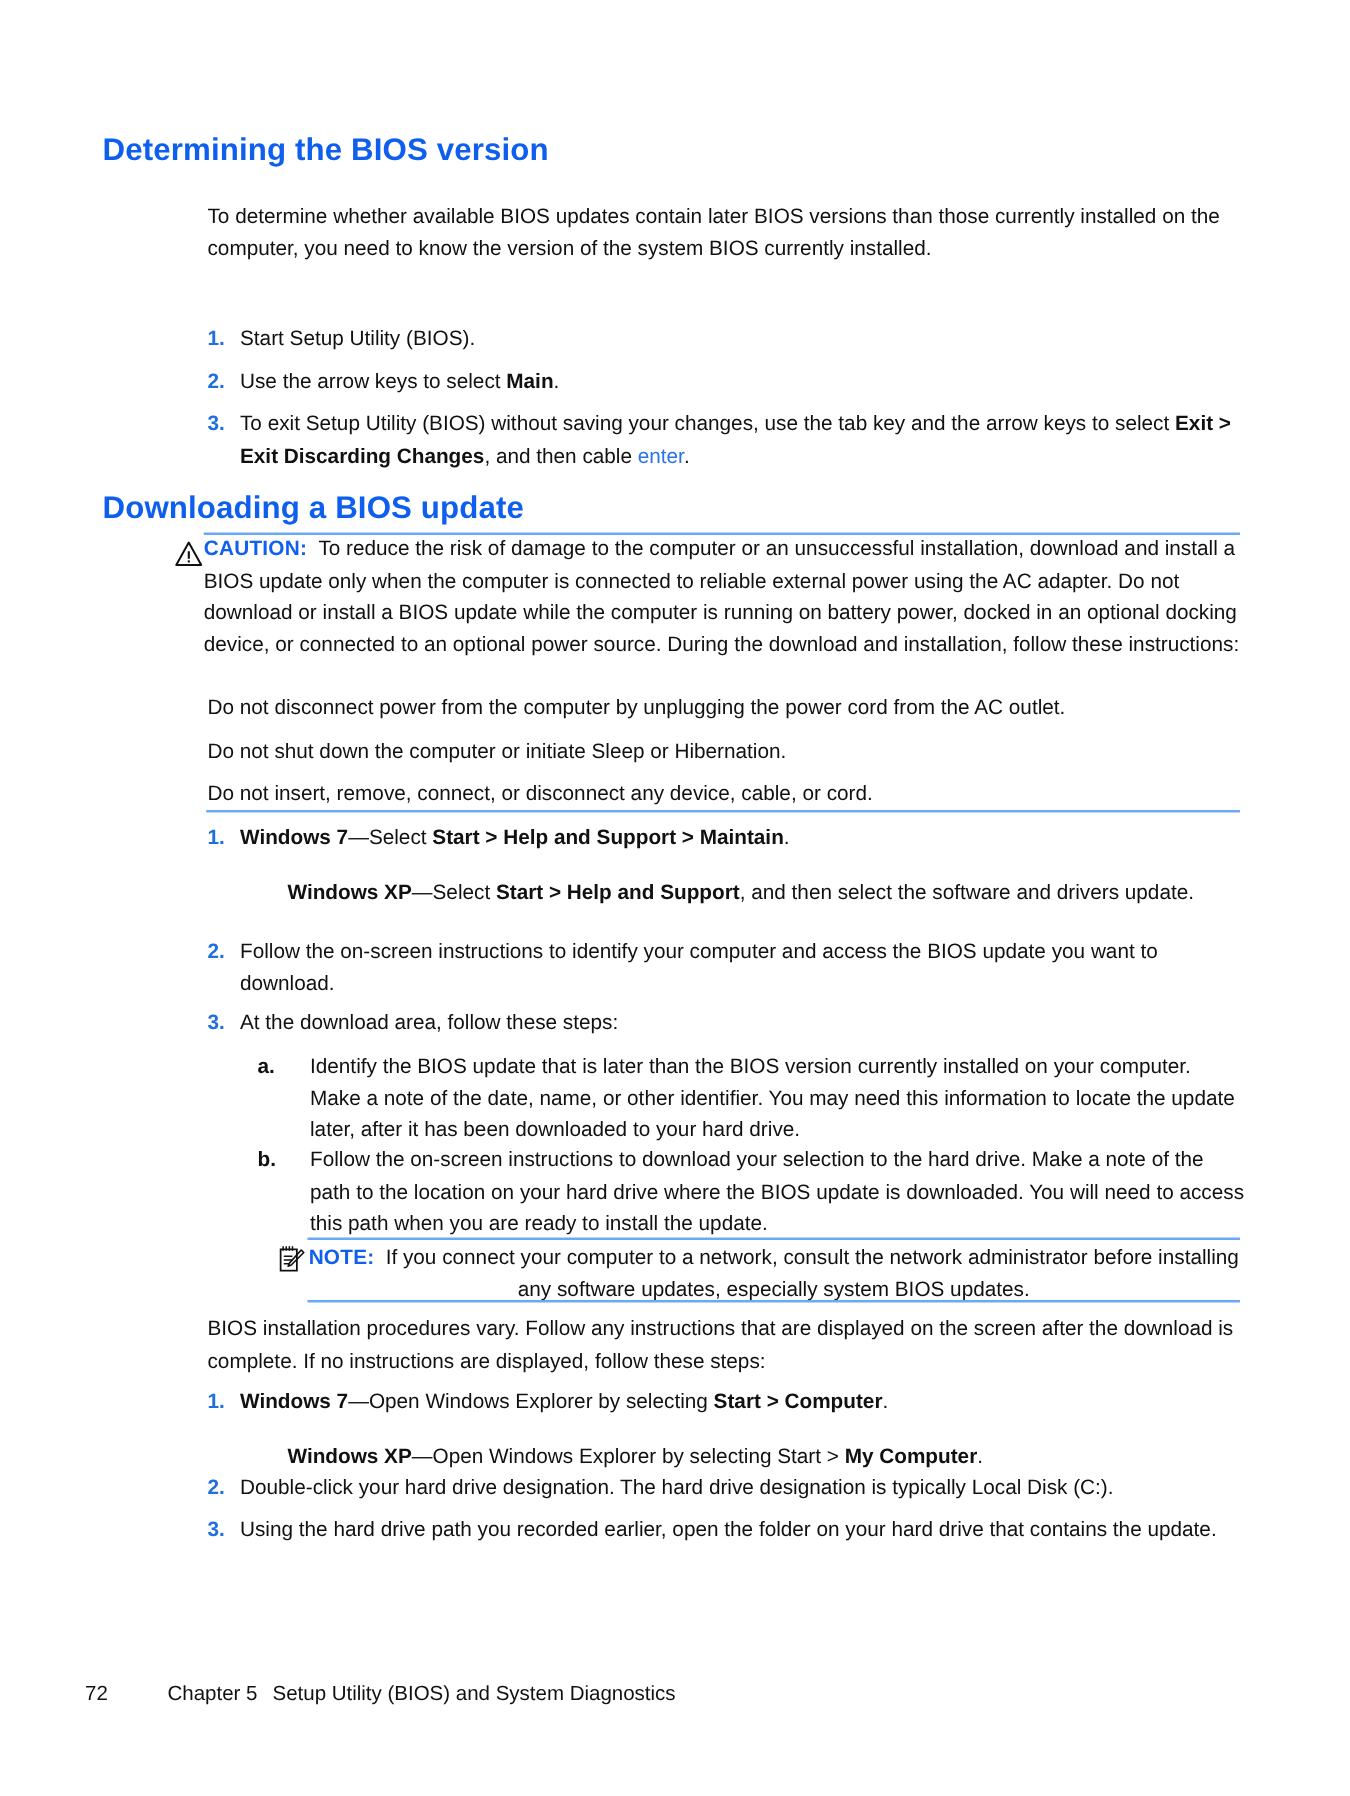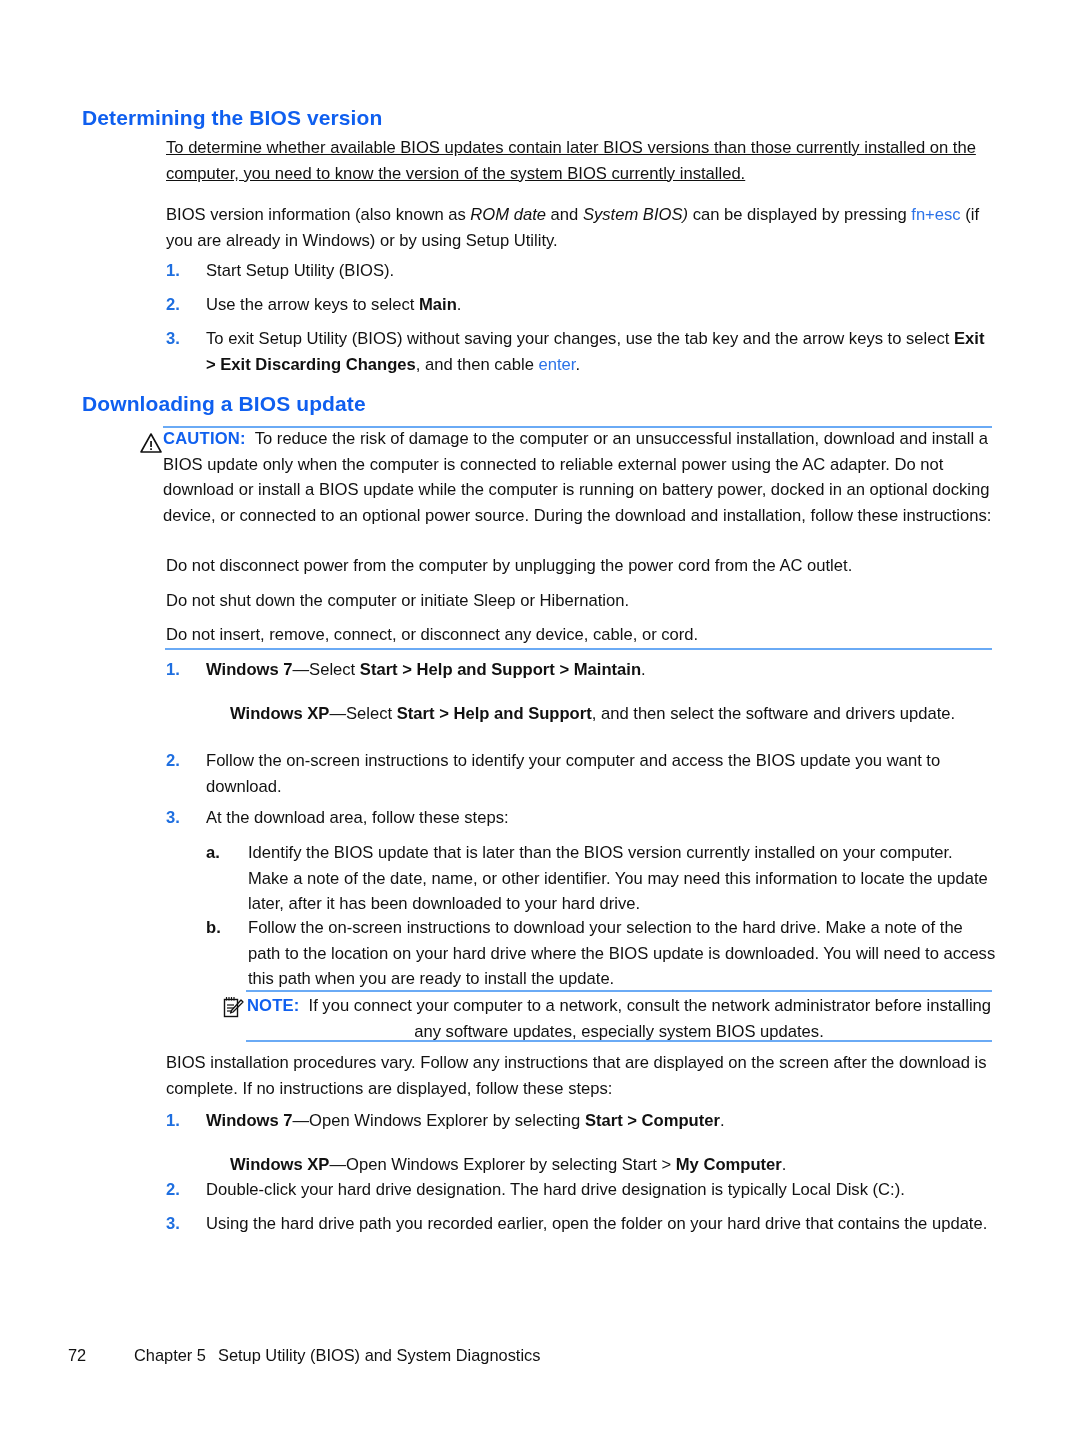--- a/index.html
+++ b/index.html
@@ -19,21 +19,21 @@
     position: relative;
     width: 1080px;
     height: 1437px;
     overflow: hidden;
   }
 
   
   .h2 {
     position: absolute;
     left: 82px;
-    font-size: 21px;
+    font-size: 25px;
     font-weight: bold;
     color: #0f5fef;
     letter-spacing: 0.1px;
     white-space: nowrap;
   }
 
   
   .para {
     position: absolute;
     left: 166px;
@@ -55,21 +55,21 @@
     position: absolute;
     left: 0;
     top: 0;
     width: 30px;
     font-weight: bold;
     color: #1f6fe0;
   }
   .li .marker.plain { color: #111111; }
   .li .body {
     display: block;
-    margin-left: 40px;
+    margin-left: 26px;
   }
   .li.lvl1 { left: 166px; width: 830px; }
   .li.lvl2 { left: 206px; width: 790px; }
   .li.lvl2 .marker { color: #111111; width: 32px; }
   .li.lvl2 .body { margin-left: 42px; }
 
   .sub-para {
     display: block;
     margin-left: 64px;
     margin-top: 18px;
@@ -120,25 +120,22 @@
   .footer .pageno { display: inline-block; width: 42px; }
   .footer .chap { margin-right: 12px; margin-left: 24px; }
 </style>
 </head>
 <body>
 
 <div class="page">
 
   <div class="h2" style="top:106px;">Determining the BIOS version</div>
 
-  <div class="para" style="top:135px;text-decoration:underline;">To determine whether available BIOS updates contain later BIOS versions than those currently installed on the computer, you need to know the version of the system BIOS currently installed.</div>
-
-  <div class="para" style="top:202px;">
-    <span>BIOS version information (also known as </span><i>ROM date</i><span> and </span><i>System BIOS)</i><span> can be displayed by pressing </span><span class="link">fn+esc</span><span> (if you are already in Windows) or by using Setup Utility.</span>
-  </div>
+  <div class="para" style="top:160px;">To determine whether available BIOS updates contain later BIOS versions than those currently installed on the computer, you need to know the version of the system BIOS currently installed.</div>
+
 
   <div class="li lvl1" style="top:258px;">
     <span class="marker">1.</span>
     <span class="body">Start Setup Utility (BIOS).</span>
   </div>
 
   <div class="li lvl1" style="top:292px;">
     <span class="marker">2.</span>
     <span class="body"><span>Use the arrow keys to select </span><b>Main</b><span>.</span></span>
   </div>

